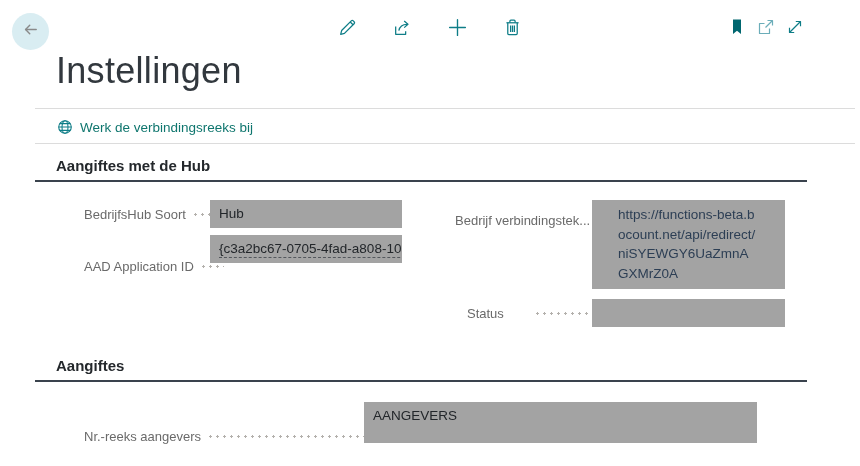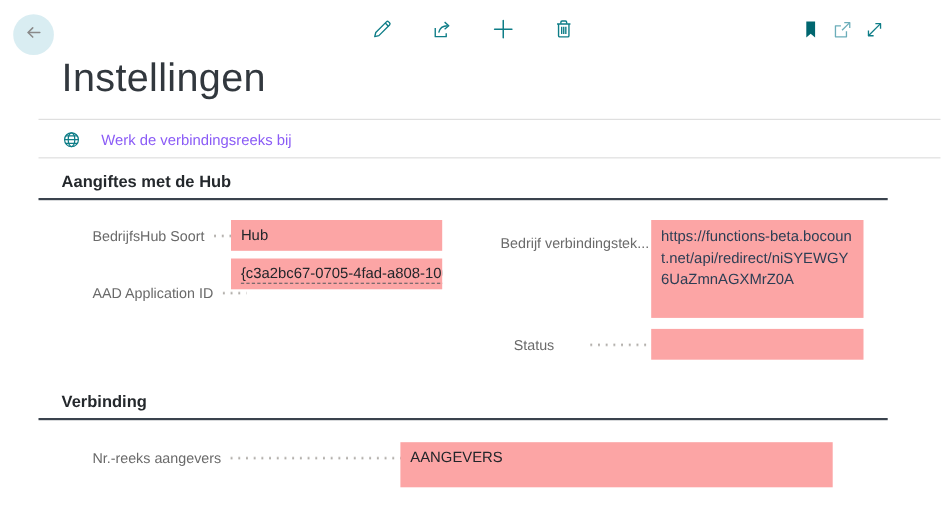--- a/index.html
+++ b/index.html
@@ -25,22 +25,22 @@
     font-size: 36px; font-weight: 300; color: #32383e; letter-spacing: 0.3px;
   }
 
   .divider { position: absolute; left: 35px; width: 820px; height: 1px; background: #dcdcdc; }
   .divider-1 { top: 108px; }
   .divider-2 { top: 143px; }
 
   
   .action-row {
     position: absolute; left: 57px; top: 116px; height: 22px;
-    display: flex; align-items: center; gap: 19px;
-    font-size: 13.5px; color: #8b5cf6; cursor: pointer;
+    display: flex; align-items: center; gap: 7px;
+    font-size: 13.5px; color: #0f766e; cursor: pointer;
   }
 
   
   .section-title { position: absolute; left: 56px; font-size: 15px; font-weight: 700; color: #24282c; }
   .section-title-1 { top: 157px; }
   .section-title-2 { top: 357px; }
   .section-rule { position: absolute; left: 35px; width: 772px; height: 2px; background: #3a434d; }
   .section-rule-1 { top: 180px; }
   .section-rule-2 { top: 380px; }
 
@@ -50,39 +50,39 @@
     font-size: 13px; color: #6a6a6a; white-space: nowrap; margin-left: 27px;
   }
   .leader {
     flex: 1; margin: 0 6px; height: 3px; align-self: center; min-width: 4px;
     background-image: radial-gradient(circle, #b3b0ac 1.1px, rgba(0,0,0,0) 1.3px);
     background-size: 7px 3px; background-repeat: repeat-x; background-position: 0 50%;
   }
 
   
   .field-box {
-    position: absolute; background: #fca5a5; font-size: 13.5px; color: #22262a;
+    position: absolute; background: #a3a3a3; font-size: 13.5px; color: #22262a;
     padding: 0 9px; line-height: 28px; overflow: hidden; white-space: nowrap; cursor: text;
   }
   .label-1 { left: 57px; top: 200px; width: 146px; }
   .box-1   { left: 210px; top: 200px; width: 192px; height: 28px; }
   .label-2 { left: 57px; top: 252px; width: 146px; }
   .box-2   { left: 210px; top: 235px; width: 192px; height: 28px; }
   .dashed-underline { border-bottom: 1px dashed #53575c; padding-bottom: 1px; }
 
   .label-3 { left: 428px; top: 200px; width: 145px; align-items: flex-end; }
   .box-3 {
     left: 592px; top: 200px; width: 193px; height: 89px;
-    white-space: normal; line-height: 1.45; padding: 5px 9px;
+    white-space: normal; line-height: 1.45; padding: 5px 26px;
     color: #2c3e54; word-break: break-all; cursor: text;
   }
   .label-4 { left: 440px; top: 299px; width: 145px; gap: 24px; }
   .box-4   { left: 592px; top: 299px; width: 193px; height: 28px; }
 
-  .label-5 { left: 57px; top: 402px; width: 301px; }
+  .label-5 { left: 57px; top: 422px; width: 301px; }
   .box-5   { left: 364px; top: 402px; width: 393px; height: 41px; line-height: 27px; }
 </style>
 </head>
 <body>
 
 <div class="app">
 
   <div class="back-btn">
     <span>
       <svg width="19" height="19" viewBox="0 0 20 20" fill="none" stroke="#8a8a8a" stroke-width="1.5" stroke-linecap="round" stroke-linejoin="round">
@@ -202,21 +202,21 @@
   </div>
 
   <div class="field-label-row label-4">
     <span>Status</span>
     <div class="leader"></div>
   </div>
   <div class="field-box box-4">
     <span></span>
   </div>
 
-  <h2 class="section-title section-title-2">Verbinding</h2>
+  <h2 class="section-title section-title-2">Aangiftes</h2>
   <div class="section-rule section-rule-2"></div>
 
   <div class="field-label-row label-5">
     <span>Nr.-reeks aangevers</span>
     <div class="leader"></div>
   </div>
   <div class="field-box box-5">
     <span>AANGEVERS</span>
   </div>
 

